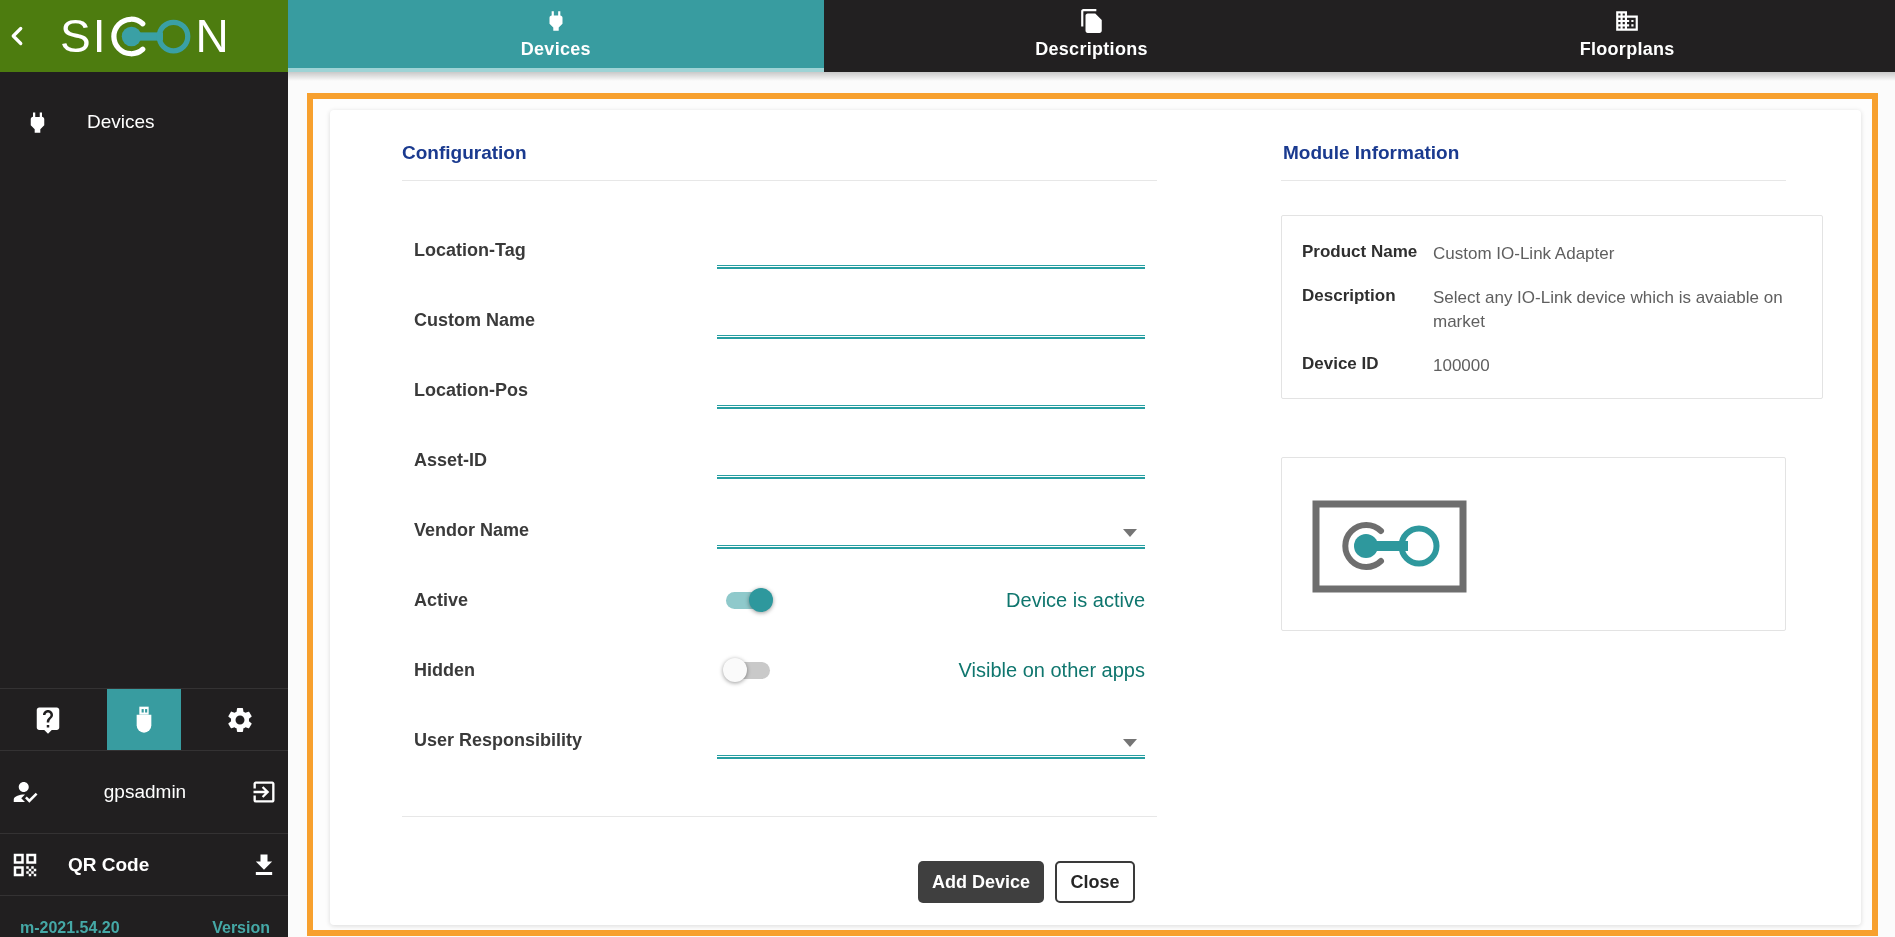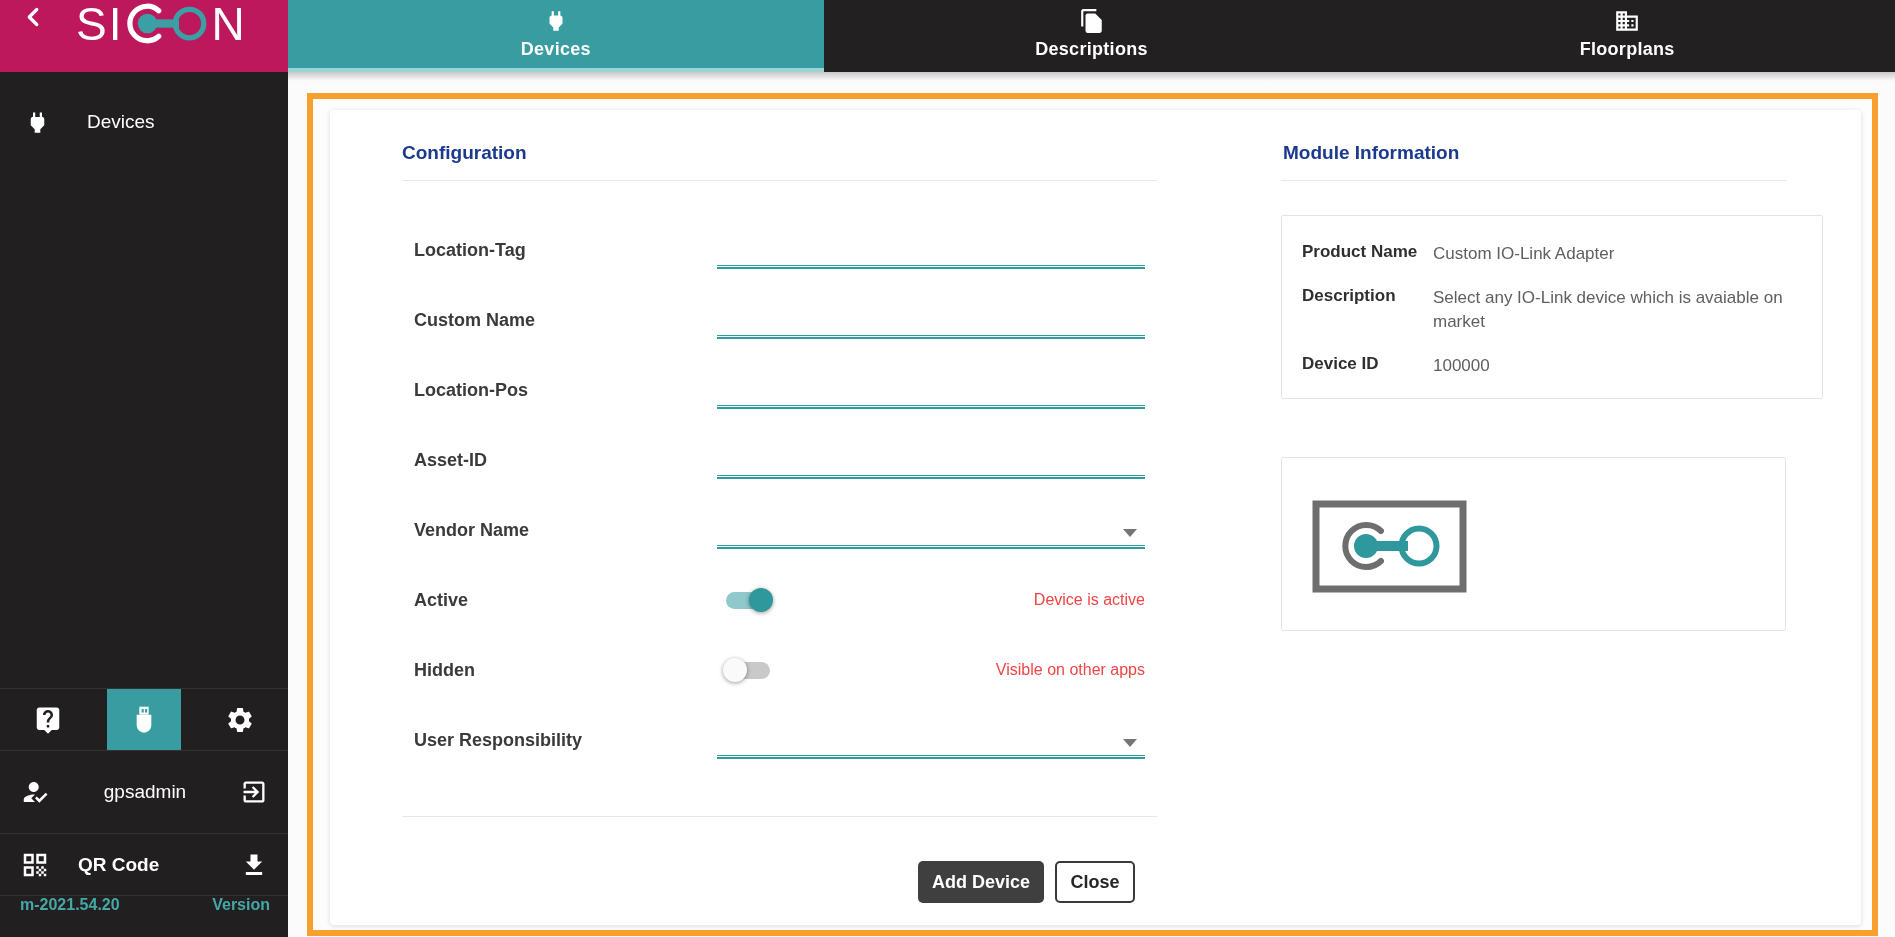--- a/index.html
+++ b/index.html
@@ -3,38 +3,38 @@
 <meta charset="utf-8">
 <style>
   * { margin:0; padding:0; box-sizing:border-box; }
   html,body { width:1895px; height:937px; overflow:hidden; background:#fbfbfb;
               font-family:"Liberation Sans", sans-serif; }
   .screen { position:relative; width:1895px; height:937px; }
 
   
   .sidebar { position:absolute; left:0; top:0; width:288px; height:937px;
              background:#211f20; color:#fff; z-index:20; display:flex; flex-direction:column; }
-  .sb-header { height:72px; background:#be185d; display:flex; align-items:flex-start; flex:0 0 72px; padding-left:16px; }
+  .sb-header { height:72px; background:#4d7c0f; display:flex; align-items:center; flex:0 0 72px; padding-left:0; }
   .back-btn { width:34px; height:34px; display:flex; align-items:center; justify-content:center; cursor:pointer; }
   .brand { display:flex; align-items:center; margin-left:26px; }
   .brand-txt { font-size:46px; letter-spacing:2px; color:#fff; font-weight:400; line-height:1; }
   .brand svg { margin:0 2px; }
   .nav-item { margin-top:22px; height:56px; display:flex; align-items:center; padding-left:24px; cursor:pointer; }
   .nav-item .lbl { font-size:19px; margin-left:36px; }
   .sb-spacer { flex:1; }
   .sb-toolbar { flex:0 0 62px; border-top:1px solid #343233; display:flex; }
   .sb-tool { flex:1; display:flex; align-items:center; justify-content:center; cursor:pointer; }
   .sb-tool.active { background:#389CA0; max-width:74px; margin:0 11px; flex:0 0 74px; }
   .sb-toolbar { justify-content:space-between; }
   .sb-tool.side { flex:0 0 96px; }
-  .sb-row { flex:0 0 83px; border-top:1px solid #343233; display:flex; align-items:center; padding:0 20px; }
+  .sb-row { flex:0 0 83px; border-top:1px solid #343233; display:flex; align-items:center; padding:0 10px; }
   .sb-row.qr { flex:0 0 62px; }
   .sb-user-name { flex:1; text-align:center; font-size:19px; }
   .qr-label { font-size:19px; font-weight:bold; margin-left:28px; flex:1; }
-  .sb-version { flex:0 0 42px; border-top:1px solid #343233; display:flex; align-items:flex-start;
+  .sb-version { flex:0 0 42px; border-top:1px solid #343233; display:flex; align-items:flex-end;
                 justify-content:space-between; padding:0 18px 0 20px; color:#45a8a6; font-size:16px; font-weight:bold; }
   .sb-version .vlab { font-weight:bold; }
 
   
   .topbar { position:absolute; left:288px; top:0; width:1607px; height:72px; background:#222021;
             display:flex; z-index:15; }
   .tab { flex:1; display:flex; flex-direction:column; align-items:center; justify-content:center;
          gap:5px; color:#fff; cursor:pointer; border-bottom:4px solid transparent; }
   .tab .tab-label { font-size:18px; font-weight:bold; letter-spacing:.3px; }
   .tab.active { background:#389CA0; border-bottom-color:#9ed3d5; }
@@ -61,21 +61,21 @@
   .frow .flabel { flex:0 0 303px; font-size:18px; font-weight:bold; color:#3a3a3a; }
   .fcontrol { flex:1; position:relative; height:100%; }
   .finput { position:absolute; left:0; right:0; bottom:20px; height:24px; border:none; outline:none;
             background:transparent; font-size:17px; color:#333; font-family:"Liberation Sans",sans-serif; }
   .uline { position:absolute; left:0; right:0; bottom:16px; height:4px;
            border-top:1px solid #279fa2; border-bottom:2px solid #279fa2; }
   .sel-arrow { position:absolute; right:8px; bottom:28px; width:0; height:0;
                border-left:7px solid transparent; border-right:7px solid transparent;
                border-top:8px solid #757575; }
   .hint { position:absolute; right:0; top:50%; transform:translateY(-50%);
-          color:#ef4444; font-size:16px; }
+          color:#0f766e; font-size:20px; }
   
   .toggle { position:absolute; left:6px; top:50%; transform:translateY(-50%); width:50px; height:28px; cursor:pointer; }
   .track { position:absolute; left:3px; top:6px; width:44px; height:17px; border-radius:9px; }
   .thumb { position:absolute; top:2px; width:24px; height:24px; border-radius:50%;
            box-shadow:0 1px 4px rgba(0,0,0,.4); }
   .toggle.on .track { background:#8fc9cb; }
   .toggle.on .thumb { right:0; background:#2E989D; }
   .toggle.off .track { background:#c9c9c9; }
   .toggle.off .thumb { left:0; background:#fafafa; }
 

